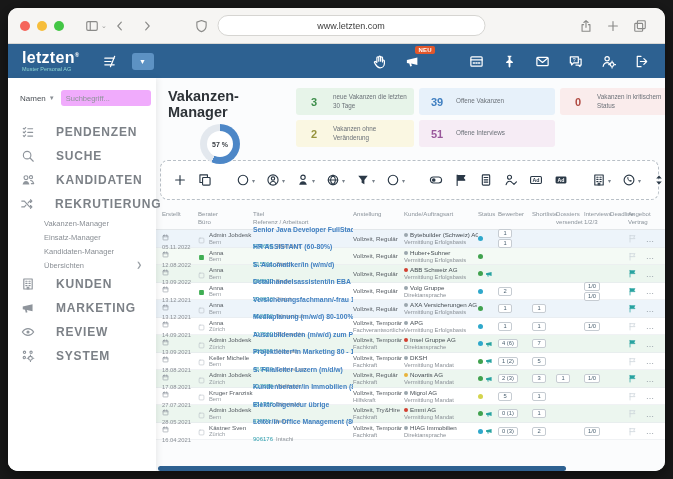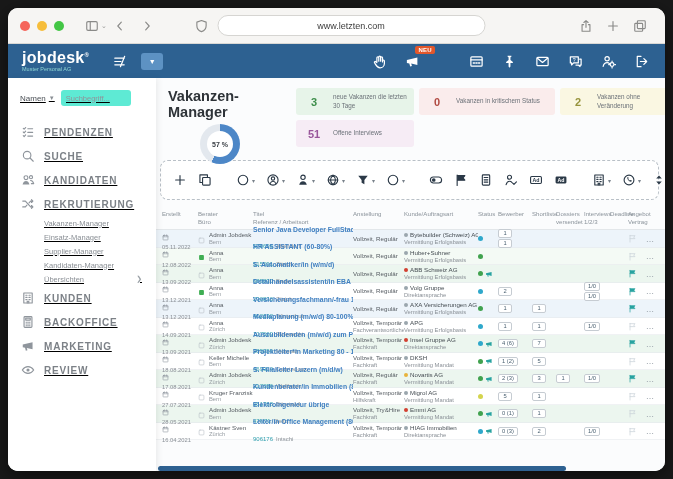--- a/index.html
+++ b/index.html
@@ -24,33 +24,33 @@
   .logo sup{font-size:6px;vertical-align:super;}
   .logo .l2{color:#8fd4d2;font-size:5.5px;margin-top:1px;}
   .appbar-ico{color:#fff;width:16px;height:16px;display:inline-flex;align-items:center;justify-content:center;position:relative;}
   .appbar-ico svg{width:15px;height:15px}
   .dd-btn{width:22px;height:17px;background:#5d92c3;border-radius:3px;display:inline-flex;align-items:center;justify-content:center;color:#fff;font-size:7px;margin-left:14px;}
   .hicons{margin-left:auto;display:flex;align-items:center;gap:17px;padding-right:6px;}
   .neu{position:absolute;top:-7px;right:-15px;background:#e2572b;color:#fff;font-size:6px;font-weight:bold;padding:1px 3px;border-radius:2px;letter-spacing:.3px;}
   .sp20{width:14px;}
   
   .bodyrow{display:flex;height:393px;background:#fbfcfd;}
-  .sidebar{width:148px;background:#fff;box-shadow:2px 0 6px rgba(0,0,0,.07);z-index:2;flex-shrink:0;text-decoration:underline;}
+  .sidebar{width:148px;background:#fff;box-shadow:2px 0 6px rgba(0,0,0,.07);z-index:2;flex-shrink:0;}
   .main{flex:1;position:relative;overflow:hidden;}
   
   .sb-search{display:flex;align-items:center;padding:12px 10px 8px 12px;gap:6px;}
   .sb-filter{font-size:8px;color:#4a4f55;display:flex;align-items:center;gap:3px;}
   .sb-filter .c{font-size:6px;color:#8a8f95;}
-  .sb-input{width:70px;height:16px;background:#5eead4;border:none;border-radius:3px;font-size:7.5px;padding:0 5px;color:#555;outline:none;}
+  .sb-input{width:90px;height:16px;background:#f0abfc;border:none;border-radius:3px;font-size:7.5px;padding:0 5px;color:#555;outline:none;}
   .sb-input::placeholder{color:#8f949a;}
   .menu{padding:6px 0 0 12px;}
   .s-main{height:24px;display:flex;align-items:center;gap:9px;cursor:pointer;}
   .s-ico{width:15px;height:15px;color:#8f959c;display:inline-flex;align-items:center;justify-content:center;}
   .s-ico svg{width:14px;height:14px;}
-  .s-label{font-size:10px;font-weight:bold;letter-spacing:.8px;color:#7c8187;}
+  .s-label{font-size:12px;font-weight:bold;letter-spacing:.8px;color:#7c8187;margin-left:12px;}
   .s-sub{height:14px;display:flex;align-items:center;padding-left:24px;font-size:7.5px;color:#8a8f95;cursor:pointer;padding-right:14px;}
   .s-sub .chev{margin-left:auto;font-size:7px;color:#9aa0a6;}
   
   .pagehead{display:flex;margin:10px 8px 0 12px;height:64px;}
   .ph-left{width:128px;flex-shrink:0;}
   .pagetitle{font-size:14.5px;font-weight:bold;color:#2e3338;}
   .donut{width:40px;height:40px;border-radius:50%;position:relative;margin:4px 0 0 32px;}
   .donut .hole{position:absolute;inset:7px;background:#fff;border-radius:50%;display:flex;align-items:center;justify-content:center;font-size:7px;font-weight:bold;color:#3a3f45;}
   .stats{flex:1;display:grid;grid-template-columns:118px 136px 118px;grid-auto-rows:27px;gap:5px 5px;align-content:start;}
   .stat{border-radius:3px;display:flex;align-items:center;padding:0 6px;gap:7px;}
@@ -151,21 +151,21 @@
           <svg viewBox="0 0 16 16" fill="none" stroke="currentColor" stroke-width="1.3" stroke-linecap="round" stroke-linejoin="round">
             <rect x="2" y="5" width="9" height="9" rx="1"></rect>
             <rect x="5" y="2" width="9" height="9" rx="1"></rect>
           </svg>
         </span>
     </div>
   </div>
 
   <div class="appbar">
     <div class="logo">
-      <div class="l1"><span>jobdesk</span><sup>®</sup></div>
+      <div class="l1"><span>letzten</span><sup>®</sup></div>
       <div class="l2">Muster Personal AG</div>
     </div>
     <span class="appbar-ico">
         <svg viewBox="0 0 16 16" fill="none" stroke="currentColor" stroke-width="1.3" stroke-linecap="round" stroke-linejoin="round">
           <path d="M3 4.5h10M3 8h6.5M3 11.5h10M13.5 2.5 9 13.5"></path>
         </svg>
       </span>
     <span class="dd-btn">▼</span>
     <div class="hicons" id="header-icons">
         <span class="appbar-ico">
@@ -268,83 +268,86 @@
             </span>
             <span class="s-label">REKRUTIERUNG</span>
           </div>
           <div class="s-sub">
             <span>Vakanzen-Manager</span>
           </div>
           <div class="s-sub">
             <span>Einsatz-Manager</span>
           </div>
           <div class="s-sub">
-            <span>Supplier-Manager</span>
-          </div>
-          <div class="s-sub">
             <span>Kandidaten-Manager</span>
           </div>
           <div class="s-sub">
             <span>Übersichten</span>
             <span class="chev">❯</span>
           </div>
           <div class="s-main">
             <span class="s-ico">
               <svg viewBox="0 0 16 16" fill="none" stroke="currentColor" stroke-width="1.3" stroke-linecap="round" stroke-linejoin="round">
                 <rect x="3.2" y="2.3" width="9.6" height="11.4"></rect>
                 <path d="M5.5 4.8h1.4M9.1 4.8h1.4M5.5 7.3h1.4M9.1 7.3h1.4M5.5 9.8h1.4M9.1 9.8h1.4M7.1 13.7v-2h1.8v2"></path>
               </svg>
             </span>
             <span class="s-label">KUNDEN</span>
           </div>
           <div class="s-main">
             <span class="s-ico">
               <svg viewBox="0 0 16 16" fill="none" stroke="currentColor" stroke-width="1.3" stroke-linecap="round" stroke-linejoin="round">
-                <rect x="3.5" y="1.8" width="9" height="12.4" rx="1"></rect>
-                <rect x="5.4" y="3.6" width="5.2" height="2.2"></rect>
-                <path d="M5.7 8.3h.9M7.6 8.3h.9M9.5 8.3h.9M5.7 10.3h.9M7.6 10.3h.9M9.5 10.3h.9M5.7 12.3h.9M7.6 12.3h.9M9.5 12.3h.9" stroke-width="1.1"></path>
-              </svg>
-            </span>
-            <span class="s-label">BACKOFFICE</span>
+                <path d="M2 6.3v3.2l2.6.5.9 3.4 1.9-.5-.8-2.7 6.6 1.6V3.8z" fill="currentColor" stroke="none"></path>
+              </svg>
+            </span>
+            <span class="s-label">MARKETING</span>
           </div>
           <div class="s-main">
             <span class="s-ico">
               <svg viewBox="0 0 16 16" fill="none" stroke="currentColor" stroke-width="1.3" stroke-linecap="round" stroke-linejoin="round">
-                <path d="M2 6.3v3.2l2.6.5.9 3.4 1.9-.5-.8-2.7 6.6 1.6V3.8z" fill="currentColor" stroke="none"></path>
-              </svg>
-            </span>
-            <span class="s-label">MARKETING</span>
+                <path d="M1.5 8c1.7-2.6 3.9-3.9 6.5-3.9S12.8 5.4 14.5 8c-1.7 2.6-3.9 3.9-6.5 3.9S3.2 10.6 1.5 8z"></path>
+                <circle cx="8" cy="8" r="1.8" fill="currentColor" stroke="none"></circle>
+              </svg>
+            </span>
+            <span class="s-label">REVIEW</span>
           </div>
           <div class="s-main">
             <span class="s-ico">
               <svg viewBox="0 0 16 16" fill="none" stroke="currentColor" stroke-width="1.3" stroke-linecap="round" stroke-linejoin="round">
-                <path d="M1.5 8c1.7-2.6 3.9-3.9 6.5-3.9S12.8 5.4 14.5 8c-1.7 2.6-3.9 3.9-6.5 3.9S3.2 10.6 1.5 8z"></path>
-                <circle cx="8" cy="8" r="1.8" fill="currentColor" stroke="none"></circle>
-              </svg>
-            </span>
-            <span class="s-label">REVIEW</span>
+                <circle cx="4" cy="3.8" r="1.3"></circle>
+                <circle cx="11.5" cy="3.8" r="1.3"></circle>
+                <circle cx="3.8" cy="9.8" r="1.3"></circle>
+                <circle cx="10.8" cy="10.6" r="2.2"></circle>
+                <path d="M10.8 7.6v-.8M10.8 14.2v-.8M7.8 10.6H7M14.6 10.6h-.8"></path>
+              </svg>
+            </span>
+            <span class="s-label">SYSTEM</span>
           </div>
         </div>
     </div>
 
     <div class="main">
       <div class="pagehead">
         <div class="ph-left">
           <div class="pagetitle">Vakanzen-Manager</div>
           <div class="donut" id="donut" style="background: conic-gradient(rgb(77, 135, 199) 0deg, rgb(77, 135, 199) 57%, rgb(227, 232, 238) 57%, rgb(227, 232, 238) 100%);">
             <div class="hole">
                 <span>57 %</span>
               </div>
           </div>
         </div>
         <div class="stats" id="stats-grid">
             <div class="stat" style="background: rgb(231, 244, 233);">
               <span class="stat-num" style="color: rgb(62, 142, 75);">3</span>
               <span class="stat-label">neue Vakanzen die letzten 30 Tage</span>
             </div>
+            <div class="stat" style="background: rgb(231, 241, 250);">
+              <span class="stat-num" style="color: rgb(63, 127, 193);">39</span>
+              <span class="stat-label">Offene Vakanzen</span>
+            </div>
             <div class="stat" style="background: rgb(250, 236, 236);">
               <span class="stat-num" style="color: rgb(176, 74, 66);">0</span>
               <span class="stat-label">Vakanzen in kritischem Status</span>
             </div>
             <div class="stat" style="background: rgb(250, 247, 226);">
               <span class="stat-num" style="color: rgb(150, 147, 60);">2</span>
               <span class="stat-label">Vakanzen ohne Veränderung</span>
             </div>
             <div class="stat" style="background: rgb(246, 236, 245);">
               <span class="stat-num" style="color: rgb(153, 87, 155);">51</span>

